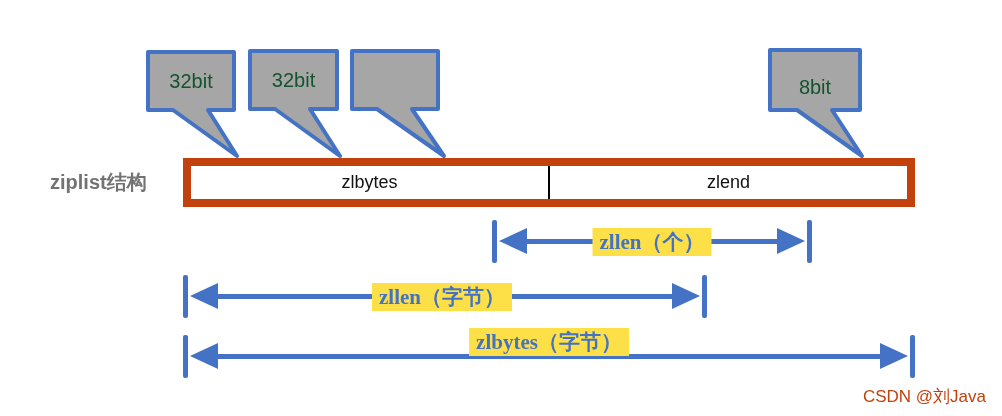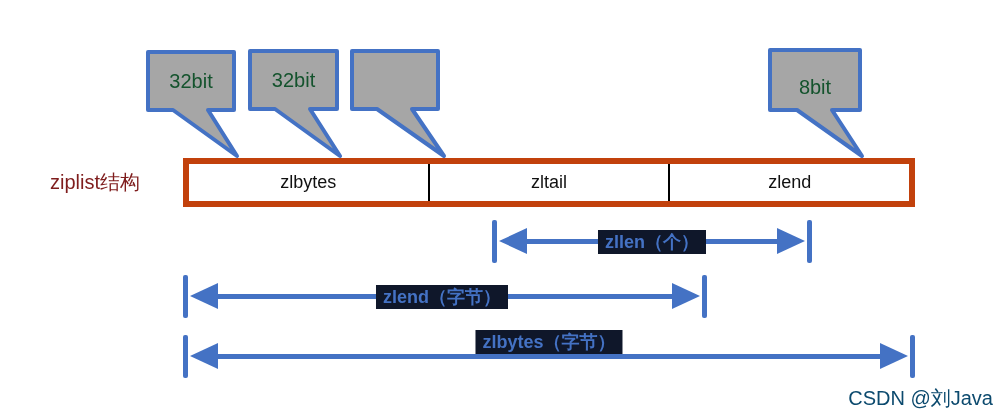--- a/index.html
+++ b/index.html
@@ -15,43 +15,43 @@
   .callout-label{
     position:absolute;
     display:flex;align-items:center;justify-content:center;
     color:#14532d;font-size:20px;font-weight:400;
     padding-bottom:4px;
   }
   
   .row-label{
     position:absolute;left:50px;top:158px;height:49px;width:130px;
     display:flex;align-items:center;
-    color:#7f1d1d;font-size:20px;font-weight:400;
+    color:#737373;font-size:20px;font-weight:700;
   }
   
   .field-row{
     position:absolute;left:183px;top:158px;width:732px;height:49px;
     display:flex;
-    border:6px solid #c2410c;background:#fff;box-sizing:border-box;
+    border:8px solid #c2410c;background:#fff;box-sizing:border-box;
   }
   .field-cell{
     flex:1;display:flex;align-items:center;justify-content:center;
     border-right:2px solid #000;
     color:#111;font-size:18px;
   }
   .field-cell:last-child{border-right:none;}
   
   .dim-label{
     position:absolute;transform:translate(-50%,-50%);
-    background:#0f172a;padding:0 7px;
-    color:#4472C4;font-size:18px;font-weight:700;white-space:nowrap;
+    background:#fde047;padding:0 7px;
+    color:#4472C4;font-size:21px;font-weight:700;white-space:nowrap;font-family:Liberation Serif, serif;
   }
   .watermark{
-    position:absolute;right:9px;top:385px;
-    color:#0c4a6e;font-size:20px;
+    position:absolute;right:16px;top:385px;
+    color:#c2410c;font-size:17px;
   }
 </style>
 </head>
 <body>
 
 <div class="canvas">
 
   <svg class="layer" width="1002" height="416" viewBox="0 0 1002 416">
     <g fill="#A6A6A6" stroke="#4472C4" stroke-width="4" stroke-linejoin="round">
       <path d="M148,52 H234 V110 H208 L237,156 L173,110 H148 Z"></path>
@@ -86,23 +86,22 @@
   </svg>
 
   <div class="callout-label" style="left:148px;top:52px;width:86px;height:58px;">32bit</div>
   <div class="callout-label" style="left:250px;top:51px;width:87px;height:58px;">32bit</div>
   <div class="callout-label" style="left:770px;top:57px;width:90px;height:60px;">8bit</div>
 
   <div class="row-label">ziplist结构</div>
 
   <div class="field-row">
     <div class="field-cell">zlbytes</div>
-    <div class="field-cell">zltail</div>
     <div class="field-cell">zlend</div>
   </div>
 
   <span class="dim-label" style="left:652px;top:242px;">zllen（个）</span>
-  <span class="dim-label" style="left:442px;top:297px;">zlend（字节）</span>
+  <span class="dim-label" style="left:442px;top:297px;">zllen（字节）</span>
   <span class="dim-label" style="left:549px;top:342px;">zlbytes（字节）</span>
 
   <div class="watermark">CSDN @刘Java</div>
 
 </div>
 
 </body></html>

